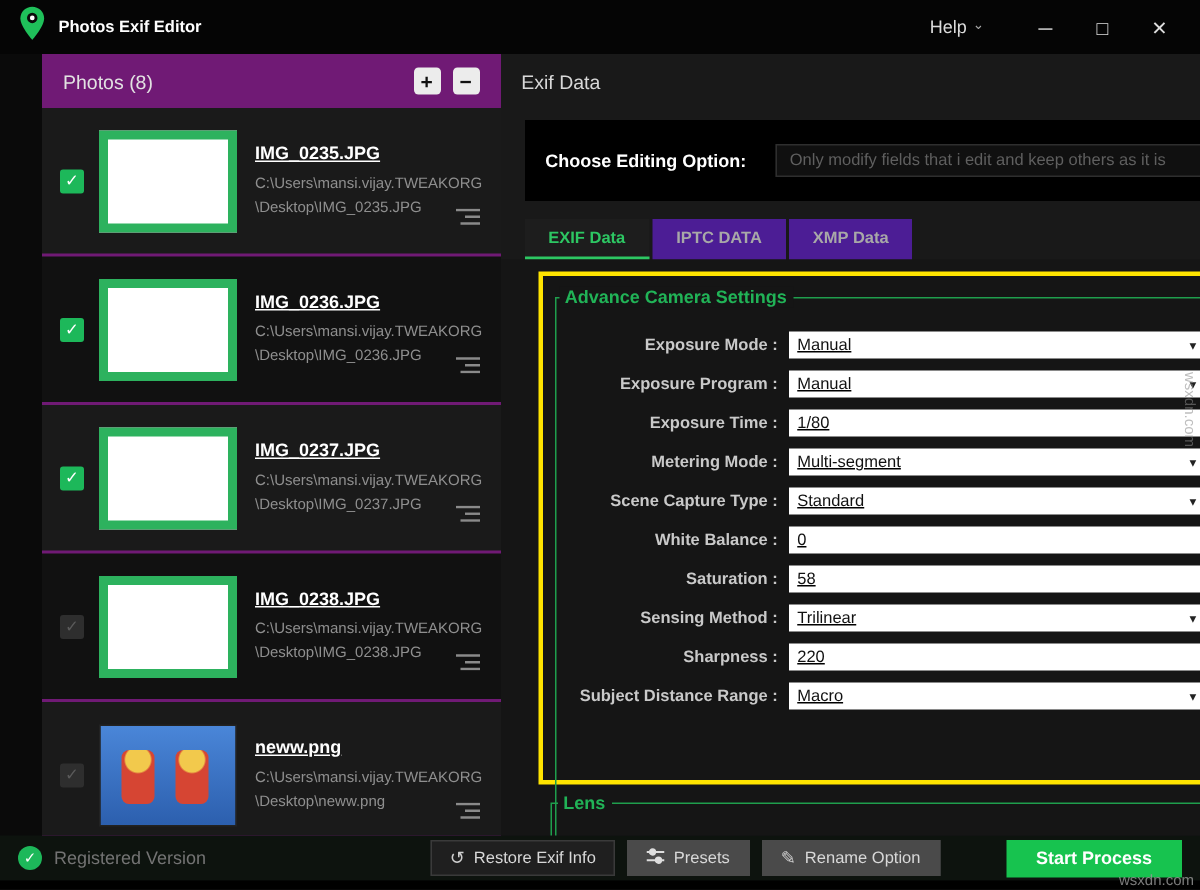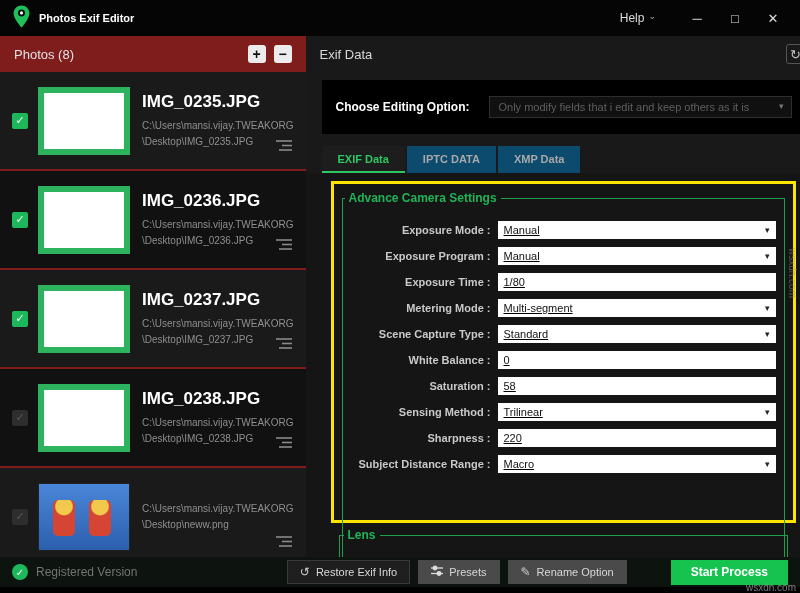--- a/index.html
+++ b/index.html
@@ -11,50 +11,50 @@
   .app-title { color:#fff; font-size:11px; font-weight:bold; }
   .tb-spacer { flex:1; }
   .help { color:#ddd; font-size:12px; display:flex; align-items:flex-start; gap:4px; cursor:default; margin-right:18px; }
   .help .chev { font-size:9px; color:#aaa; }
   .winbtn { width:30px; height:24px; display:flex; align-items:center; justify-content:center; color:#ddd; font-size:13px; cursor:default; }
 
   
   .main { display:flex; height:521px; }
 
   
-  .left { width:312px; background:#7f1d1d; display:flex; flex-direction:column; }
+  .left { width:312px; background:#701a75; display:flex; flex-direction:column;margin-left:28px; }
   .left-header { height:36px; display:flex; align-items:center; padding:0 14px; color:#e2e2e2; font-size:13px; }
   .lh-spacer { flex:1; }
   .sq-btn { width:18px; height:18px; background:#ececec; border-radius:3px; color:#111; font-size:14px; font-weight:bold; display:flex; align-items:center; justify-content:center; margin-left:8px; line-height:1; }
   .photo-list { flex:1; display:flex; flex-direction:column; gap:2px; overflow:hidden; }
   .photo-item { flex:none; height:97px; background:#1a1a1a; display:flex; align-items:center; padding:0 12px; position:relative; }
   .photo-item:nth-child(even) { background:#111; }
   .checkbox { width:16px; height:16px; border-radius:2px; background:#2e2e2e; color:#5a5a5a; font-size:11px; display:flex; align-items:center; justify-content:center; margin-right:10px; flex:none; }
   .checkbox.checked { background:#1db85a; color:#fff; }
   .thumb { width:92px; height:68px; flex:none; position:relative; overflow:hidden; }
   .thumb-white { background:#fff; border:6px solid #2db25e; }
   .thumb-art { background:linear-gradient(180deg,#4a86d8 0%,#2c5fae 100%); border:1px solid #222; }
   .thumb-art::before, .thumb-art::after { content:""; position:absolute; width:22px; height:36px; border-radius:5px; top:16px;
      background:radial-gradient(circle at 50% 18%, #f2c94c 0 26%, #d64533 30% 100%); }
   .thumb-art::before { left:14px; } .thumb-art::after { left:50px; }
   .item-text { margin-left:12px; flex:1; min-width:0; }
-  .item-name { color:#fff; font-weight:bold; font-size:17px; margin-bottom:6px; }
+  .item-name { color:#fff; font-weight:bold; font-size:12px; margin-bottom:6px;text-decoration:underline; }
   .item-path { color:#8f8f8f; font-size:10px; line-height:1.55; white-space:nowrap; }
   .menu-icon { position:absolute; right:14px; bottom:14px; }
 
   
   .right { flex:1; background:#191919; display:flex; flex-direction:column; position:relative; }
   .exif-header { height:36px; display:flex; align-items:center; padding:0 14px; color:#d8d8d8; font-size:13px; }
   .refresh-btn { margin-left:auto; width:20px; height:20px; border:1px solid #555; border-radius:3px; color:#c0c0c0; font-size:13px; display:flex; align-items:center; justify-content:center; }
   .option-box { margin:8px 14px 0 16px; background:#000; padding:16px 14px; display:flex; align-items:center; gap:20px; }
   .option-label { color:#fff; font-weight:bold; font-size:12px; flex:none; }
   .option-select { flex:1; background:#101010; border:1px solid #2e2e2e; color:#5f5f5f; font-size:11px; padding:4px 24px 4px 8px; position:relative; white-space:nowrap; overflow:hidden; }
   .option-select .caret { position:absolute; right:7px; top:4px; color:#777; font-size:9px; }
   .tabs { margin:12px 14px 0 16px; display:flex; gap:2px; }
-  .tab { padding:7px 16px 6px; font-size:11px; font-weight:bold; color:#a8a8a8; background:#0c4a6e; border-bottom:2px solid transparent; }
+  .tab { padding:7px 16px 6px; font-size:11px; font-weight:bold; color:#a8a8a8; background:#4c1d95; border-bottom:2px solid transparent; }
   .tab.active { color:#2dc763; background:#1d1d1d; border-bottom:2px solid #2dc763; }
   .content { flex:1; background:#151515; padding:8px 24px 0 25px; overflow:hidden; position:relative; }
   .highlight { border:3px solid #ffe400; height:342px; padding:2px 4px; }
   .groupbox { position:relative; border:1px solid #1f9e4d; margin:12px 4px 0 4px; height:394px; padding-top:22px; }
   .groupbox-title { position:absolute; top:-8px; left:2px; background:#151515; padding:0 4px; color:#21b357; font-size:12px; font-weight:bold; }
   .field-row { display:flex; align-items:center; justify-content:flex-end; margin:0 8px 8px 0; height:18px; }
   .row-label { width:148px; text-align:right; color:#c9c9c9; font-size:11px; font-weight:bold; margin-right:7px; flex:none; }
   .row-control { width:278px; height:18px; background:#fff; position:relative; display:flex; align-items:center; padding:0 6px; flex:none;text-decoration:underline; }
   .row-value { font-size:11px; color:#111; }
   .field-row .caret { display:none; position:absolute; right:6px; top:4px; font-size:9px; color:#222; }
@@ -191,20 +191,21 @@
                   <line x1="3" y1="10" x2="16" y2="10"></line>
                 </g>
               </svg>
           </span>
         </div>
 
         <div class="photo-item">
           <span class="checkbox">✓</span>
           <div class="thumb thumb-art"></div>
           <div class="item-text">
+            <div class="item-name">neww.png</div>
             <div class="item-path">
               <span>C:\Users\mansi.vijay.TWEAKORG</span><br>
               <span>\Desktop\neww.png</span>
             </div>
           </div>
           <span class="menu-icon">
             <svg width="16" height="11" viewBox="0 0 16 11">
                 <g stroke="#8a8a8a" stroke-width="1.6">
                   <line x1="0" y1="1" x2="16" y2="1"></line>
                   <line x1="6" y1="5.5" x2="16" y2="5.5"></line>

